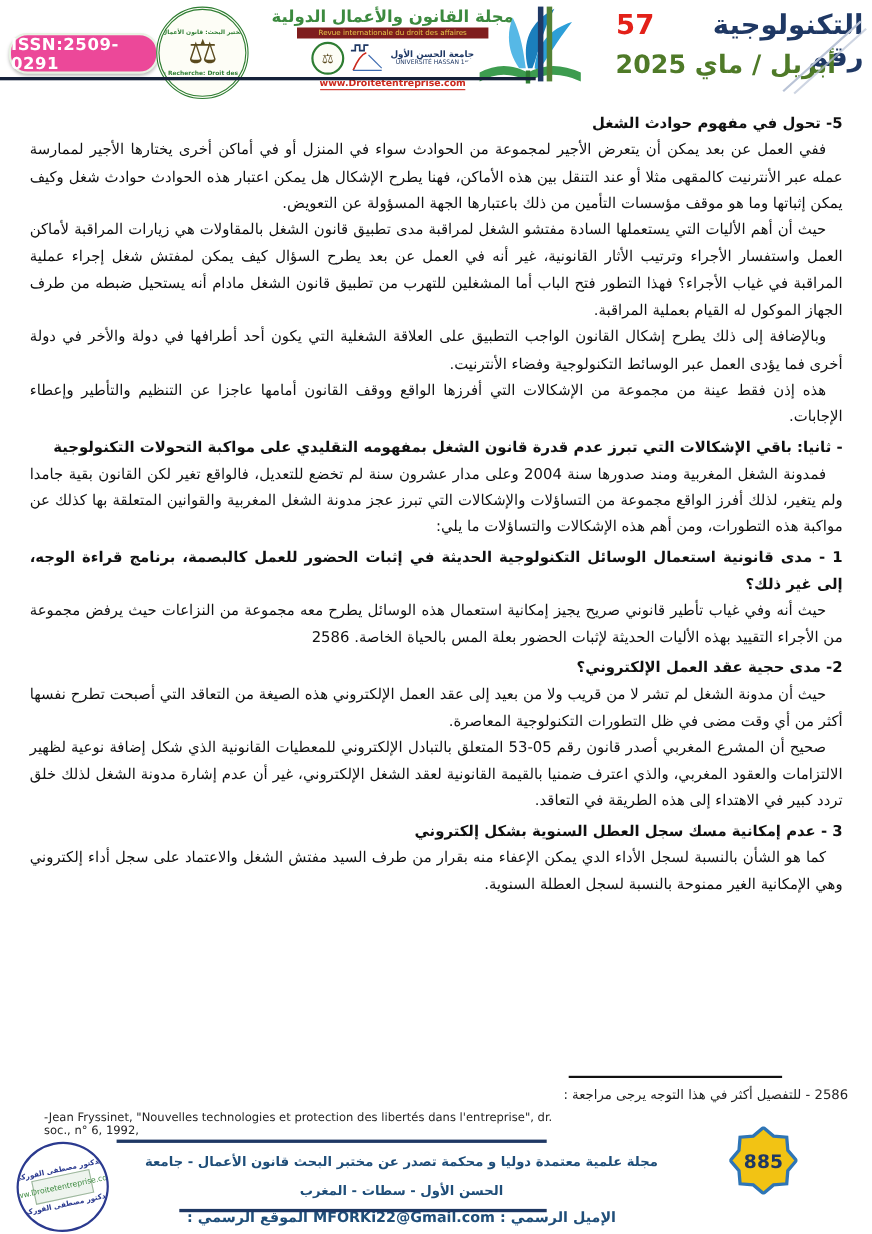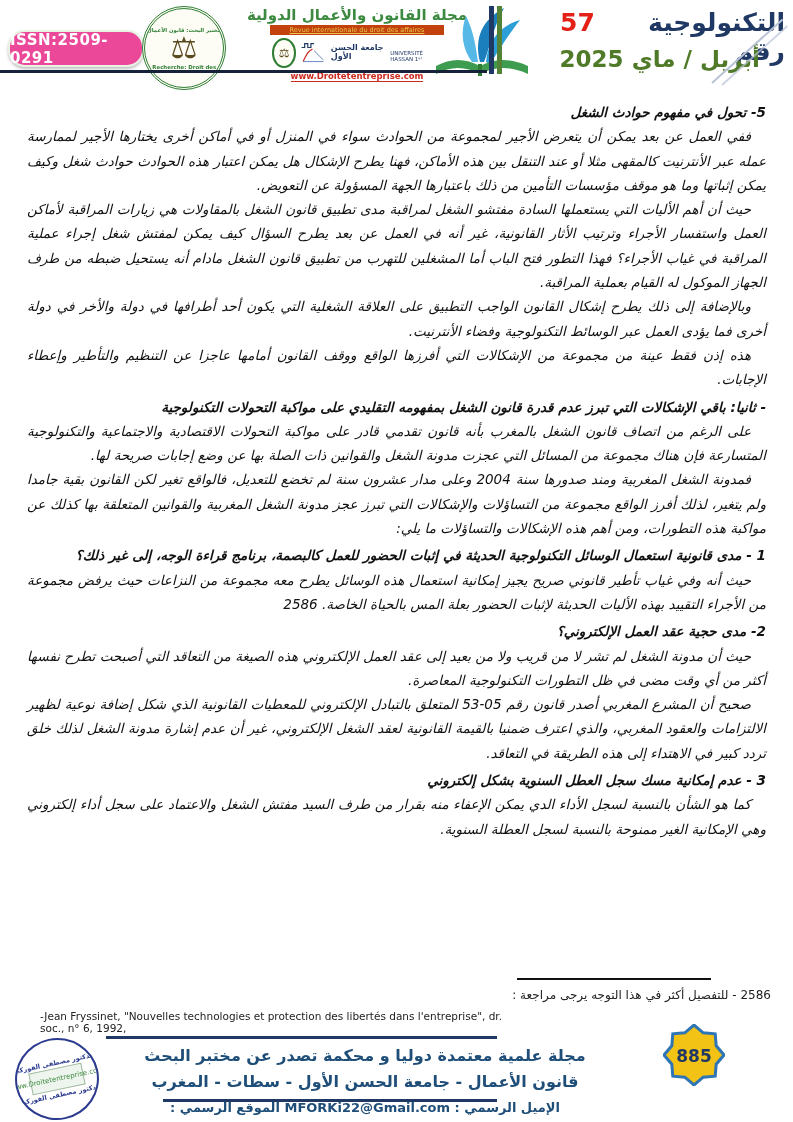--- a/index.html
+++ b/index.html
@@ -10,54 +10,54 @@
              background:#ec4899;border:2px solid #e8f3e4;box-shadow:0 2px 3px rgba(0,0,0,.25);
              color:#fff;font-weight:bold;font-size:15px;display:flex;align-items:center;justify-content:center;
              direction:ltr;letter-spacing:.5px;}
   .lab-seal{position:absolute;left:142px;top:6px;width:78px;height:78px;border-radius:50%;
             border:3px double #2e7d32;background:#fdfdf6;display:flex;flex-direction:column;
             align-items:center;justify-content:center;overflow:hidden;}
   .lab-seal .arc{font-size:6px;color:#2e7d32;font-weight:bold;white-space:nowrap;transform:scale(.9);}
   .lab-seal .scales{font-size:30px;line-height:30px;color:#5a4a1e;}
   .journal-block{position:absolute;left:272px;top:6px;width:170px;display:flex;flex-direction:column;align-items:center;}
   .journal-title{color:#3c8a3f;font-weight:bold;font-size:15px;white-space:nowrap;}
-  .journal-band{background:#c2410c;color:#e7c84a;font-size:6.5px;padding:1px 20px;margin-top:1px;white-space:nowrap;text-decoration:underline;}
+  .journal-band{background:#7f1d1d;color:#e7c84a;font-size:6.5px;padding:1px 20px;margin-top:1px;white-space:nowrap;}
   .journal-mid{display:flex;align-items:center;gap:4px;margin-top:3px;direction:ltr;}
   .mini-seal{width:26px;height:26px;border-radius:50%;border:2px solid #2e7d32;display:flex;
              align-items:center;justify-content:center;font-size:12px;background:#fdfdf6;color:#5a4a1e;}
-  .univ{display:flex;flex-direction:row;align-items:flex-end;line-height:1.1;}
+  .univ{display:flex;flex-direction:column;align-items:center;line-height:1.1;}
   .univ .ar{color:#1f3864;font-size:8px;font-weight:bold;}
   .univ .fr{color:#1f3864;font-size:5.5px;}
   .journal-url{color:#cc2a1e;font-size:8.5px;font-weight:bold;border-bottom:1px solid #cc2a1e;margin-top:3px;direction:ltr;}
   .book-icon{position:absolute;left:432px;top:4px;}
   .header-rule{position:absolute;left:0;top:70px;width:487px;height:3px;background:#16213a;}
   .vbar-navy{position:absolute;left:489px;top:6px;width:5px;height:68px;background:#1f3864;}
   .vbar-green{position:absolute;left:497px;top:6px;width:5px;height:68px;background:#538135;}
   .issue-line{position:absolute;left:520px;top:8px;width:265px;display:flex;justify-content:flex-start;
               align-items:baseline;gap:8px;font-weight:bold;font-size:25px;color:#1f3864;}
   .issue-number{color:#e32119;margin-left:40px;}
   .issue-date{position:absolute;left:520px;top:46px;width:240px;font-weight:bold;font-size:23px;color:#4f7a28;}
   .diag{position:absolute;background:#b9c3d6;height:2px;transform:rotate(-42deg);transform-origin:left center;}
   .d1{left:712px;top:82px;width:95px;}
   .d2{left:722px;top:84px;width:88px;opacity:.7;}
   
   .article-body{position:absolute;right:27px;left:27px;top:97px;font-size:13.5px;line-height:24.3px;
-                color:#111;text-align:justify;font-style:italic;}
+                color:#111;text-align:justify;}
   .blk{margin:0;}
   .blk.p{text-indent:15px;}
   .blk.h{font-weight:bold;margin-top:3px;}
   
   .fn-sep{position:absolute;left:517px;top:978px;width:194px;height:2px;background:#111;}
   .fn-ar{position:absolute;right:22px;top:988px;left:300px;font-size:12px;color:#222;text-align:right;}
   .fn-fr{position:absolute;left:40px;top:1010px;width:480px;font-size:10.5px;color:#222;direction:ltr;text-align:left;}
   
   .footer-rule-top{position:absolute;left:106px;top:1036px;width:391px;height:3px;background:#1f3864;}
   .footer-rule-bottom{position:absolute;left:163px;top:1099px;width:334px;height:3px;background:#1f3864;}
   .footer-text{position:absolute;left:130px;top:1043px;width:470px;text-align:center;color:#1f4e79;font-weight:bold;}
-  .footer-line1{font-size:16px;line-height:26px;}
+  .footer-line1{font-size:12px;line-height:26px;}
   .footer-line2{font-size:13px;line-height:26px;}
   .page-badge{position:absolute;left:663px;top:1024px;width:62px;height:62px;}
   .page-badge svg{display:block;}
   .doctor-stamp{position:absolute;left:15px;top:1038px;width:80px;height:78px;border-radius:50%;
                 border:2px solid #2b3a8f;display:flex;flex-direction:column;align-items:center;
                 justify-content:center;gap:1px;overflow:hidden;background:#fff;transform:rotate(-12deg);}
   .doctor-stamp .stamp-arc{font-size:6.5px;color:#2b3a8f;font-weight:bold;white-space:nowrap;}
   .doctor-stamp .stamp-core{width:52px;height:20px;display:flex;align-items:center;justify-content:center;
                 background:#eef4ee;border:1px solid #9db79d;font-size:7px;color:#3c8a3f;}
 </style>
@@ -117,21 +117,20 @@
   <div class="diag d1"></div>
   <div class="diag d2"></div>
 
   <div class="article-body">
       <div class="blk h">5- تحول في مفهوم حوادث الشغل</div>
       <div class="blk p">ففي العمل عن بعد يمكن أن يتعرض الأجير لمجموعة من الحوادث سواء في المنزل أو في أماكن أخرى يختارها الأجير لممارسة عمله عبر الأنترنيت كالمقهى مثلا أو عند التنقل بين هذه الأماكن، فهنا يطرح الإشكال هل يمكن اعتبار هذه الحوادث حوادث شغل وكيف يمكن إثباتها وما هو موقف مؤسسات التأمين من ذلك باعتبارها الجهة المسؤولة عن التعويض.</div>
       <div class="blk p">حيث أن أهم الأليات التي يستعملها السادة مفتشو الشغل لمراقبة مدى تطبيق قانون الشغل بالمقاولات هي زيارات المراقبة لأماكن العمل واستفسار الأجراء وترتيب الأثار القانونية، غير أنه في العمل عن بعد يطرح السؤال كيف يمكن لمفتش شغل إجراء عملية المراقبة في غياب الأجراء؟ فهذا التطور فتح الباب أما المشغلين للتهرب من تطبيق قانون الشغل مادام أنه يستحيل ضبطه من طرف الجهاز الموكول له القيام بعملية المراقبة.</div>
       <div class="blk p">وبالإضافة إلى ذلك يطرح إشكال القانون الواجب التطبيق على العلاقة الشغلية التي يكون أحد أطرافها في دولة والأخر في دولة أخرى فما يؤدى العمل عبر الوسائط التكنولوجية وفضاء الأنترنيت.</div>
       <div class="blk p">هذه إذن فقط عينة من مجموعة من الإشكالات التي أفرزها الواقع ووقف القانون أمامها عاجزا عن التنظيم والتأطير وإعطاء الإجابات.</div>
       <div class="blk h">- ثانيا: باقي الإشكالات التي تبرز عدم قدرة قانون الشغل بمفهومه التقليدي على مواكبة التحولات التكنولوجية</div>
-      <div class="blk p">على الرغم من اتصاف قانون الشغل بالمغرب بأنه قانون تقدمي قادر على مواكبة التحولات الاقتصادية والاجتماعية والتكنولوجية المتسارعة فإن هناك مجموعة من المسائل التي عجزت مدونة الشغل والقوانين ذات الصلة بها عن وضع إجابات صريحة لها.</div>
       <div class="blk p">فمدونة الشغل المغربية ومند صدورها سنة 2004 وعلى مدار عشرون سنة لم تخضع للتعديل، فالواقع تغير لكن القانون بقية جامدا ولم يتغير، لذلك أفرز الواقع مجموعة من التساؤلات والإشكالات التي تبرز عجز مدونة الشغل المغربية والقوانين المتعلقة بها كذلك عن مواكبة هذه التطورات، ومن أهم هذه الإشكالات والتساؤلات ما يلي:</div>
       <div class="blk h">1 - مدى قانونية استعمال الوسائل التكنولوجية الحديثة في إثبات الحضور للعمل كالبصمة، برنامج قراءة الوجه، إلى غير ذلك؟</div>
       <div class="blk p">حيث أنه وفي غياب تأطير قانوني صريح يجيز إمكانية استعمال هذه الوسائل يطرح معه مجموعة من النزاعات حيث يرفض مجموعة من الأجراء التقييد بهذه الأليات الحديثة لإثبات الحضور بعلة المس بالحياة الخاصة. 2586</div>
       <div class="blk h">2- مدى حجية عقد العمل الإلكتروني؟</div>
       <div class="blk p">حيث أن مدونة الشغل لم تشر لا من قريب ولا من بعيد إلى عقد العمل الإلكتروني هذه الصيغة من التعاقد التي أصبحت تطرح نفسها أكثر من أي وقت مضى في ظل التطورات التكنولوجية المعاصرة.</div>
       <div class="blk p">صحيح أن المشرع المغربي أصدر قانون رقم 05-53 المتعلق بالتبادل الإلكتروني للمعطيات القانونية الذي شكل إضافة نوعية لظهير الالتزامات والعقود المغربي، والذي اعترف ضمنيا بالقيمة القانونية لعقد الشغل الإلكتروني، غير أن عدم إشارة مدونة الشغل لذلك خلق تردد كبير في الاهتداء إلى هذه الطريقة في التعاقد.</div>
       <div class="blk h">3 - عدم إمكانية مسك سجل العطل السنوية بشكل إلكتروني</div>
       <div class="blk p">كما هو الشأن بالنسبة لسجل الأداء الدي يمكن الإعفاء منه بقرار من طرف السيد مفتش الشغل والاعتماد على سجل أداء إلكتروني وهي الإمكانية الغير ممنوحة بالنسبة لسجل العطلة السنوية.</div>
     </div>
 

